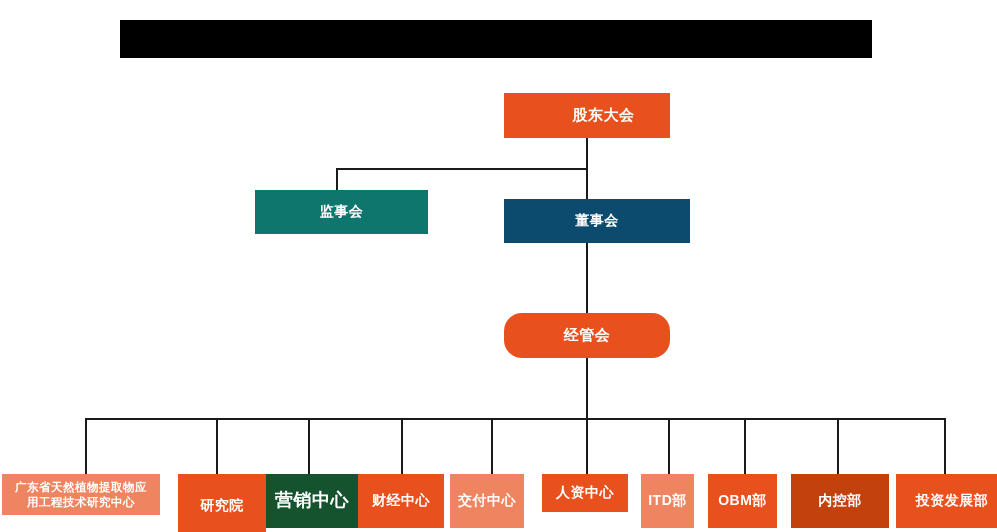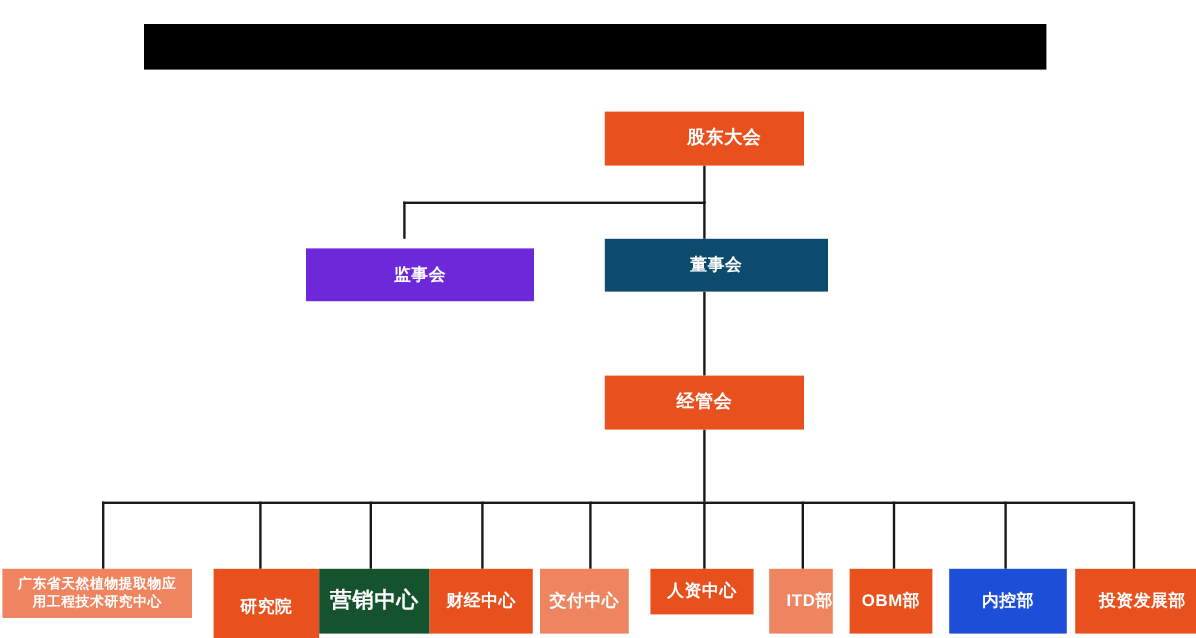--- a/index.html
+++ b/index.html
@@ -72,29 +72,29 @@
       <div class="conn v" style="left: 491px; top: 418px; background: rgb(26, 26, 26); height: 56px;"></div>
       <div class="conn v" style="left: 586px; top: 418px; background: rgb(26, 26, 26); height: 56px;"></div>
       <div class="conn v" style="left: 668px; top: 418px; background: rgb(26, 26, 26); height: 56px;"></div>
       <div class="conn v" style="left: 744px; top: 418px; background: rgb(26, 26, 26); height: 56px;"></div>
       <div class="conn v" style="left: 837px; top: 418px; background: rgb(26, 26, 26); height: 56px;"></div>
       <div class="conn v" style="left: 944px; top: 418px; background: rgb(26, 26, 26); height: 56px;"></div>
     </div>
 
   <div id="node-layer">
       <div class="node dark" style="left: 504px; top: 93px; width: 166px; height: 45px; font-size: 15px; background: rgb(232, 81, 29); color: rgb(255, 255, 255); padding-left: 33px;"><span>股东大会</span></div>
-      <div class="node dark" style="left: 255px; top: 207px; width: 190px; height: 44px; font-size: 14px; background: #6d28d9; color: rgb(255, 255, 255);"><span>监事会</span></div>
+      <div class="node dark" style="left: 255px; top: 190px; width: 173px; height: 44px; font-size: 14px; background: #0f766e; color: rgb(255, 255, 255);"><span>监事会</span></div>
       <div class="node light" style="left: 504px; top: 199px; width: 186px; height: 44px; font-size: 14px; background: #0c4a6e; color: rgb(255, 255, 255);"><span>董事会</span></div>
-      <div class="node dark" style="left: 504px; top: 313px; width: 166px; height: 45px; font-size: 15px; background: rgb(232, 81, 29); color: rgb(255, 255, 255);"><span>经管会</span></div>
+      <div class="node dark" style="left: 504px; top: 313px; width: 166px; height: 45px; font-size: 15px; background: rgb(232, 81, 29); color: rgb(255, 255, 255); border-radius: 18px;"><span>经管会</span></div>
       <div class="node light" style="left: 2px; top: 474px; width: 158px; height: 41px; font-size: 11.5px; background: rgb(238, 133, 96); color: rgb(255, 255, 255);"><span>广东省天然植物提取物应
 用工程技术研究中心</span></div>
       <div class="node dark" style="left: 178px; top: 474px; width: 88px; height: 64px; font-size: 14px; background: rgb(232, 81, 29); color: rgb(255, 255, 255);"><span>研究院</span></div>
       <div class="node light" style="left: 266px; top: 474px; width: 92px; height: 54px; font-size: 18px; background: #14532d; color: rgb(255, 255, 255);"><span>营销中心</span></div>
       <div class="node dark" style="left: 358px; top: 474px; width: 86px; height: 54px; font-size: 14px; background: rgb(232, 81, 29); color: #ffffff;"><span>财经中心</span></div>
       <div class="node light" style="left: 450px; top: 474px; width: 74px; height: 54px; font-size: 14px; background: rgb(238, 133, 96); color: rgb(255, 255, 255);"><span>交付中心</span></div>
       <div class="node dark" style="left: 542px; top: 474px; width: 86px; height: 38px; font-size: 14px; background: rgb(232, 81, 29); color: rgb(255, 255, 255);"><span>人资中心</span></div>
-      <div class="node light" style="left: 641px; top: 474px; width: 53px; height: 54px; font-size: 14px; background: rgb(238, 133, 96); color: rgb(255, 255, 255); justify-content: flex-end;"><span>ITD部</span></div>
+      <div class="node light" style="left: 641px; top: 474px; width: 53px; height: 54px; font-size: 14px; background: rgb(238, 133, 96); color: rgb(255, 255, 255);"><span>ITD部</span></div>
       <div class="node dark" style="left: 708px; top: 474px; width: 69px; height: 54px; font-size: 14px; background: rgb(232, 81, 29); color: rgb(255, 255, 255);"><span>OBM部</span></div>
-      <div class="node light" style="left: 791px; top: 474px; width: 98px; height: 54px; font-size: 14px; background: #1d4ed8; color: rgb(255, 255, 255);"><span>内控部</span></div>
+      <div class="node light" style="left: 791px; top: 474px; width: 98px; height: 54px; font-size: 14px; background: #c2410c; color: rgb(255, 255, 255);"><span>内控部</span></div>
       <div class="node dark" style="left: 896px; top: 474px; width: 112px; height: 54px; font-size: 14px; background: rgb(232, 81, 29); color: #ffffff;"><span>投资发展部</span></div>
     </div>
 
 </div>
 
 </body></html>

